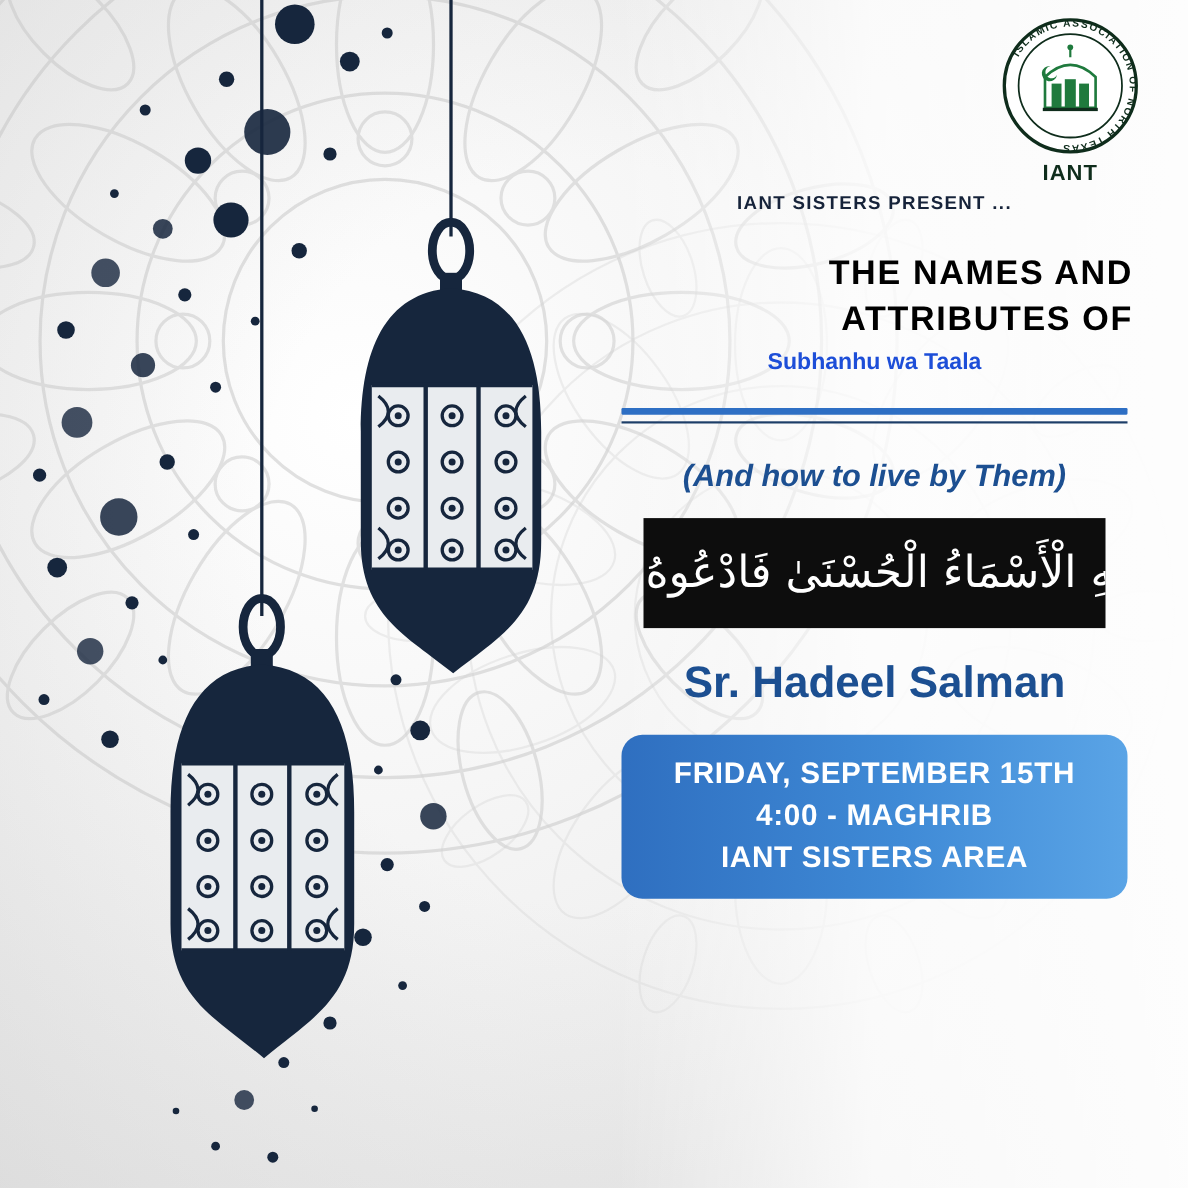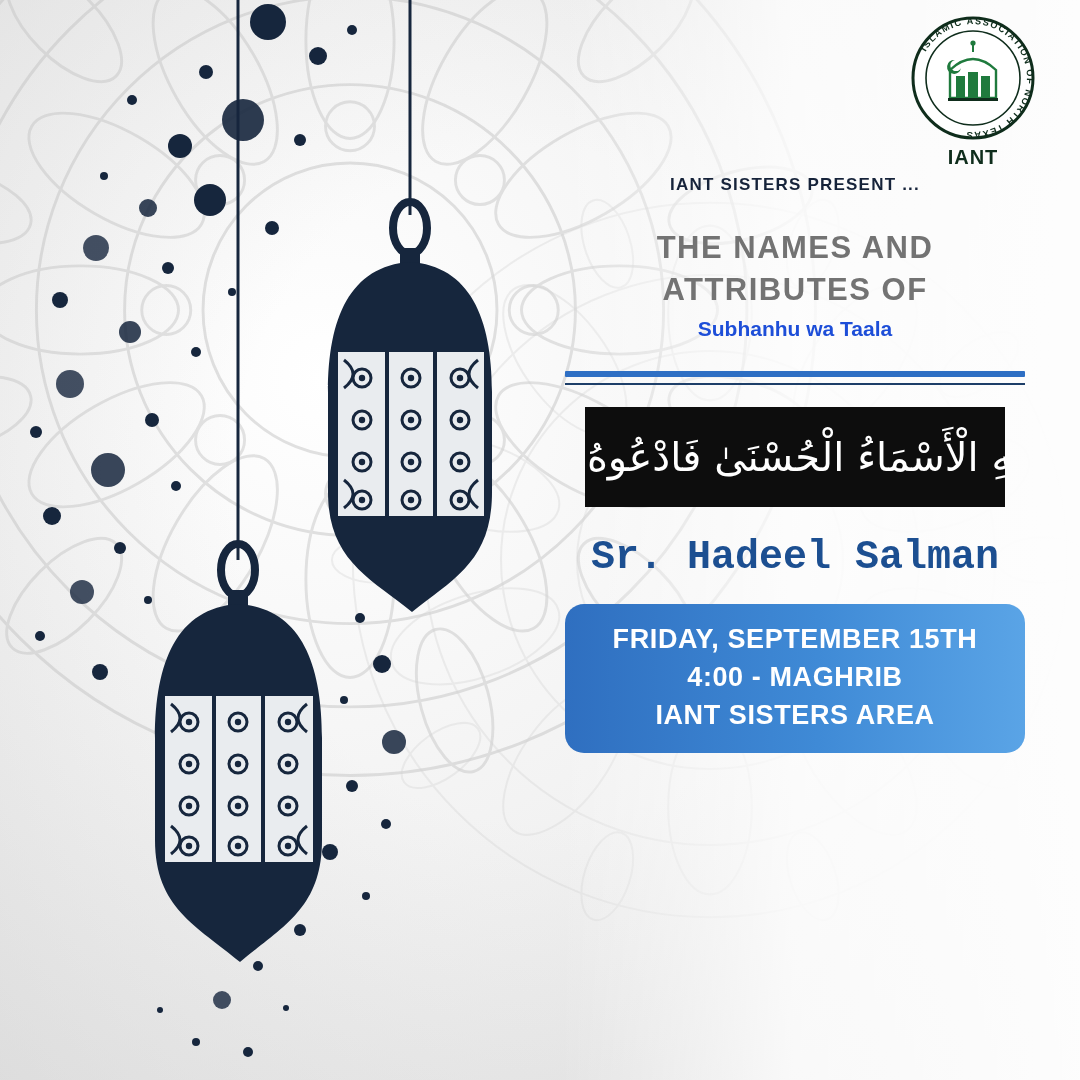--- a/index.html
+++ b/index.html
@@ -91,22 +91,23 @@
     font-weight: 700;
     letter-spacing: 1.2px;
     color: #16233a;
     margin: 0 0 32px 0;
   }
   .kicker {
     font-size: 31px;
     font-weight: 700;
     letter-spacing: 1.5px;
     line-height: 1.35;
-    color: #737373;
+    color: #000000;
     margin: 0;
+    text-align: right;
   }
   .allah {
     font-size: 136px;
     font-weight: 700;
     letter-spacing: 2px;
     line-height: .95;
     color: #1c4f91;
     margin: 6px 0 0 0;
   }
   .subhanhu {
@@ -148,21 +149,21 @@
   }
   .arabic-band span {
     color: #ffffff;
     font-family: "DejaVu Sans", sans-serif;
     font-size: 40px;
     direction: rtl;
     white-space: nowrap;
     line-height: 1.1;
   }
   .speaker {
-    font-family: Liberation Mono, monospace;
+    font-family: Liberation Sans, sans-serif;
     font-size: 40px;
     font-weight: 700;
     color: #1c4f91;
     margin: 28px 0 0 0;
   }
   .details {
     margin: 24px auto 0 auto;
     width: 440px;
     padding: 16px 10px 18px 10px;
     background: linear-gradient(to right, #2f6fc0 0%, #3f8ad6 55%, #5aa4e6 100%);
@@ -441,20 +442,21 @@
     <p class="kicker">THE NAMES AND</p>
     <p class="kicker">ATTRIBUTES OF</p>
 
     <p class="subhanhu">Subhanhu wa Taala</p>
 
     <div class="rules">
       <div class="rule-thick"></div>
       <div class="rule-thin"></div>
     </div>
 
+    <p class="tagline">(And how to live by Them)</p>
 
     <div class="arabic-band">
       <span>وَلِلَّهِ الْأَسْمَاءُ الْحُسْنَىٰ فَادْعُوهُ بِهَا</span>
     </div>
 
     <p class="speaker">Sr. Hadeel Salman</p>
 
     <div class="details">
       <div>FRIDAY, SEPTEMBER 15TH</div>
       <div>4:00 - MAGHRIB</div>

